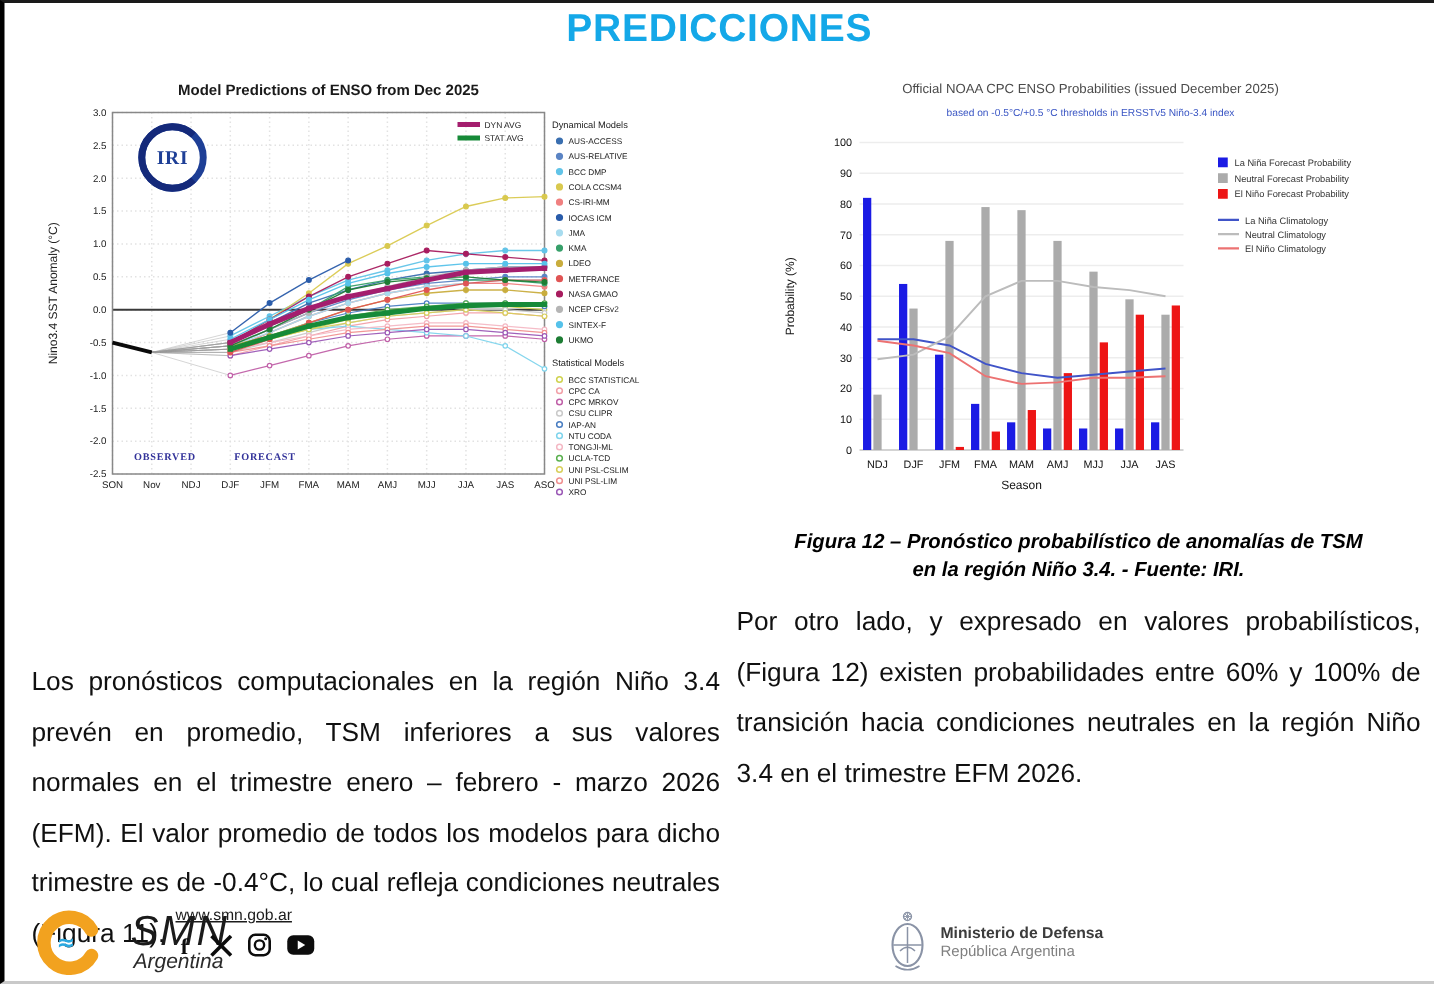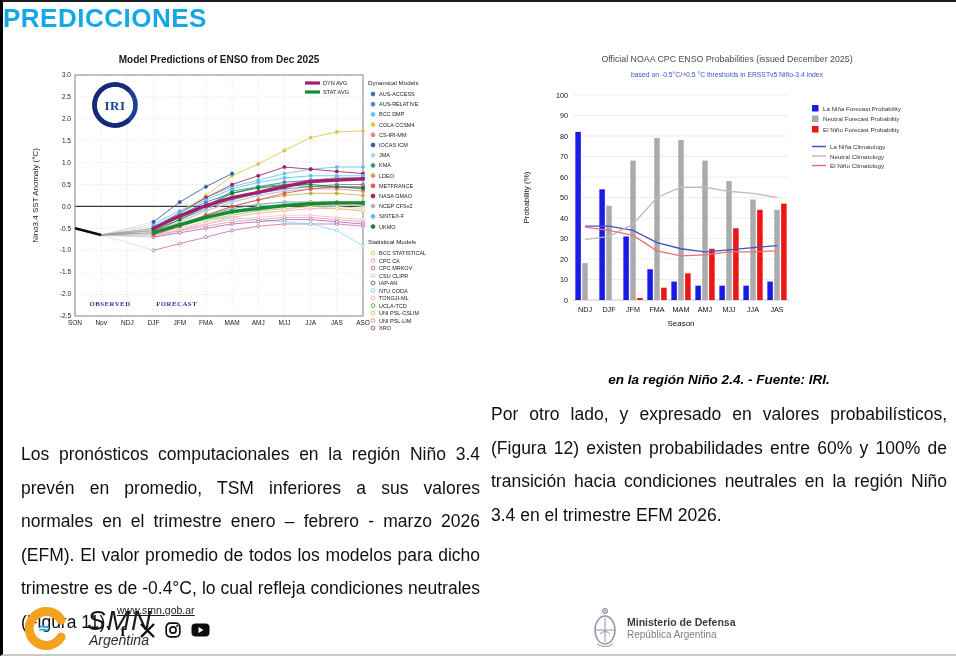--- a/index.html
+++ b/index.html
@@ -1,19 +1,19 @@
 <!DOCTYPE html>
 <html><head>
 <meta charset="utf-8">
 <style>
   html,body{margin:0;padding:0;background:#fff;}
   .page{position:relative;width:956px;height:656px;box-sizing:border-box;background:#fff;
         border-left:3px solid #000;border-top:2px solid #1a1a1a;border-bottom:2px solid #c9c9c9;
         overflow:hidden;font-family:"Liberation Sans",sans-serif;}
-  .page-title{position:absolute;top:1px;left:0;right:0;margin:0;
+  .page-title{position:absolute;top:1px;left:0;right:0;text-align:center;margin:0;
         font-size:26px;font-weight:bold;color:#14a8e8;letter-spacing:.5px;}
   .chart-left{position:absolute;left:24px;top:43px;}
   .chart-right{position:absolute;left:512px;top:47px;}
   .caption{position:absolute;width:456px;margin:0;text-align:center;
         font-size:13.5px;font-weight:bold;font-style:italic;line-height:19px;color:#000;}
   .caption-left{left:18px;top:349px;}
   .caption-right{left:488px;top:349px;}
   .body-text{position:absolute;margin:0;font-size:17.5px;line-height:33.5px;
         text-align:justify;color:#101010;}
   .body-left{left:18px;top:396px;width:459px;margin-top:40px;}
@@ -519,22 +519,22 @@
       <line x1="297" y1="97.5" x2="311" y2="97.5" stroke="#4054c8" stroke-width="1.5"></line>
       <text x="315" y="100" font-size="6.2" fill="#333" font-family="Liberation Sans, sans-serif">La Niña Climatology</text>
       <line x1="297" y1="107" x2="311" y2="107" stroke="#bcbcbc" stroke-width="1.5"></line>
       <text x="315" y="109.5" font-size="6.2" fill="#333" font-family="Liberation Sans, sans-serif">Neutral Climatology</text>
       <line x1="297" y1="116.5" x2="311" y2="116.5" stroke="#ec7272" stroke-width="1.5"></line>
       <text x="315" y="119" font-size="6.2" fill="#333" font-family="Liberation Sans, sans-serif">El Niño Climatology</text>
     </svg>
 
 
   <p class="caption caption-right">
-    <br>
-    <span>en la región Niño 2.4. - Fuente: IRI.</span>
+    <span>Figura 12 – Pronóstico probabilístico de anomalías de TSM</span><br>
+    <span>en la región Niño 3.4. - Fuente: IRI.</span>
   </p>
 
   <p class="body-text body-left">Los pronósticos computacionales en la región Niño 3.4 prevén en promedio, TSM inferiores a sus valores normales en el trimestre enero – febrero - marzo 2026 (EFM). El valor promedio de todos los modelos para dicho trimestre es de -0.4°C, lo cual refleja condiciones neutrales (Figura 11).</p>
   <p class="body-text body-right">Por otro lado, y expresado en valores probabilísticos, (Figura 12) existen probabilidades entre 60% y 100% de transición hacia condiciones neutrales en la región Niño 3.4 en el trimestre EFM 2026.</p>
 
   <div class="footer-smn">
     <svg width="44" height="44" viewBox="0 0 44 44">
       <path d="M 38 14 A 17 17 0 1 0 38 31" fill="none" stroke="#f2a21f" stroke-width="9" stroke-linecap="round"></path>
       <text x="21" y="27" font-size="15" font-weight="bold" fill="#2ba8df" text-anchor="middle" font-family="DejaVu Sans, sans-serif">≈</text>
     </svg>

